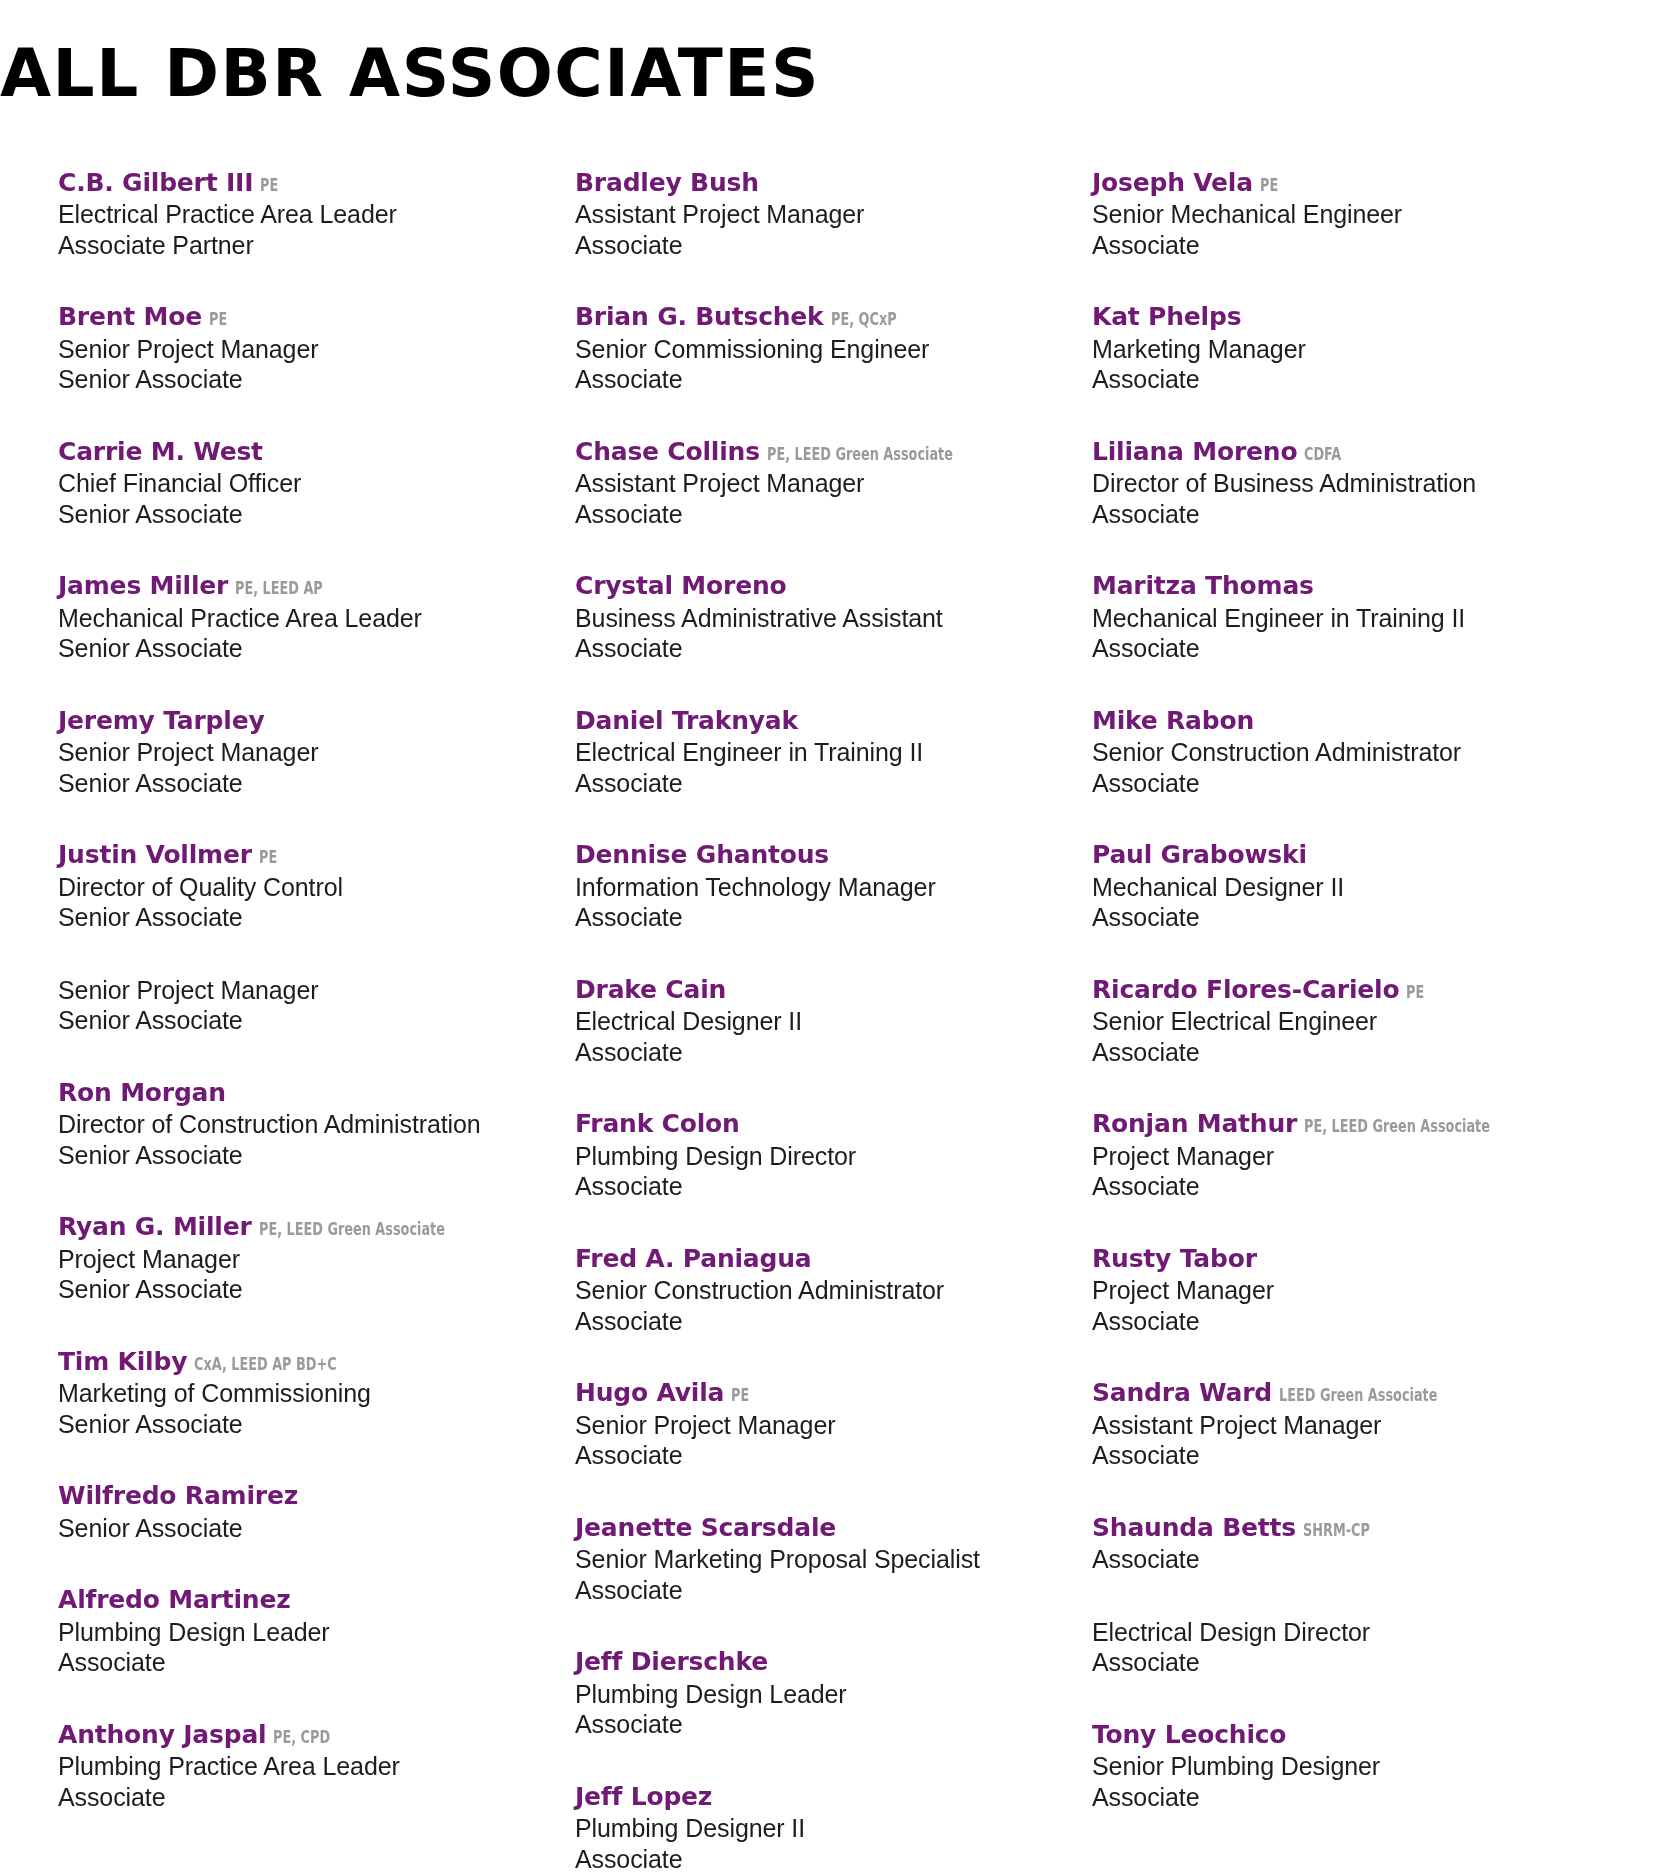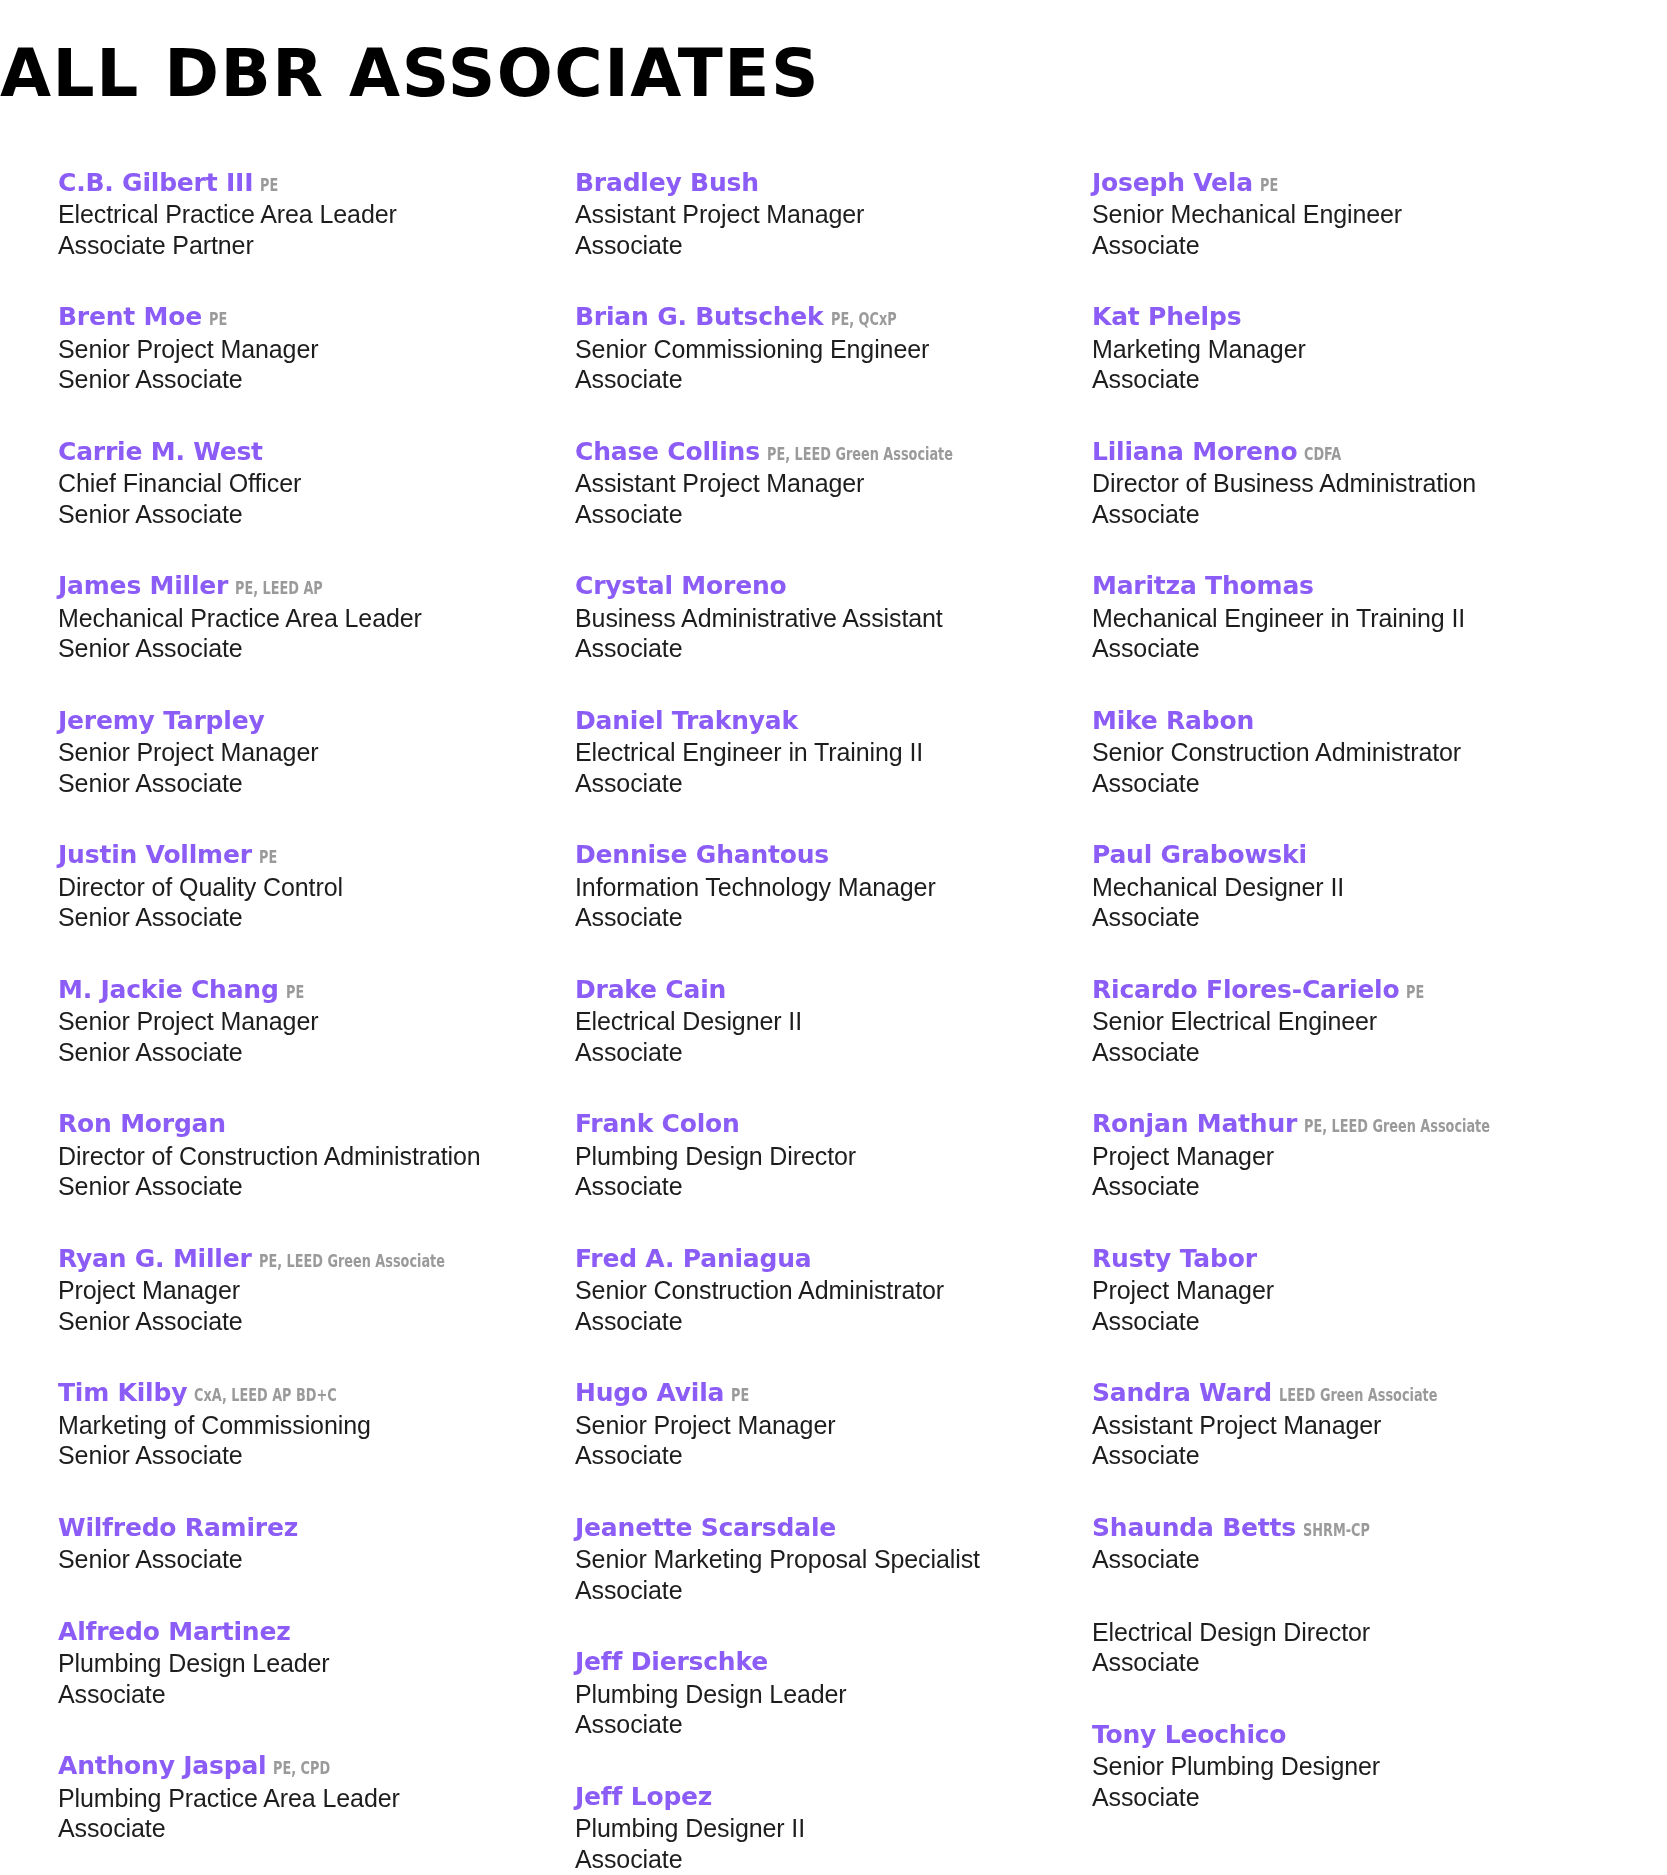--- a/index.html
+++ b/index.html
@@ -53,21 +53,21 @@
   }
   .person-name-line {
     line-height: 1.18;
     margin-bottom: 2px;
     white-space: nowrap;
   }
   .person-name {
     font-family: "DejaVu Sans", sans-serif;
     font-weight: 700;
     font-size: 25px;
-    color: #8b5cf6;
+    color: #701a75;
     letter-spacing: -0.2px;
   }
   .person-creds {
     font-family: "DejaVu Sans Condensed", "DejaVu Sans", sans-serif;
     font-weight: 700;
     font-size: 17px;
     color: #9a9a9a;
     letter-spacing: 0px;
     margin-left: 7px;
     transform: scaleX(0.84);
@@ -123,21 +123,20 @@
           <div class="person-name-line"><span class="person-name">Jeremy Tarpley</span></div>
           <div class="person-title">Senior Project Manager</div>
           <div class="person-level">Senior Associate</div>
         </div>
         <div class="person">
           <div class="person-name-line"><span class="person-name">Justin Vollmer</span><span class="person-creds">PE</span></div>
           <div class="person-title">Director of Quality Control</div>
           <div class="person-level">Senior Associate</div>
         </div>
         <div class="person">
-          <div class="person-name-line"><span class="person-name">M. Jackie Chang</span><span class="person-creds">PE</span></div>
           <div class="person-title">Senior Project Manager</div>
           <div class="person-level">Senior Associate</div>
         </div>
         <div class="person">
           <div class="person-name-line"><span class="person-name">Ron Morgan</span></div>
           <div class="person-title">Director of Construction Administration</div>
           <div class="person-level">Senior Associate</div>
         </div>
         <div class="person">
           <div class="person-name-line"><span class="person-name">Ryan G. Miller</span><span class="person-creds">PE, LEED Green Associate</span></div>

